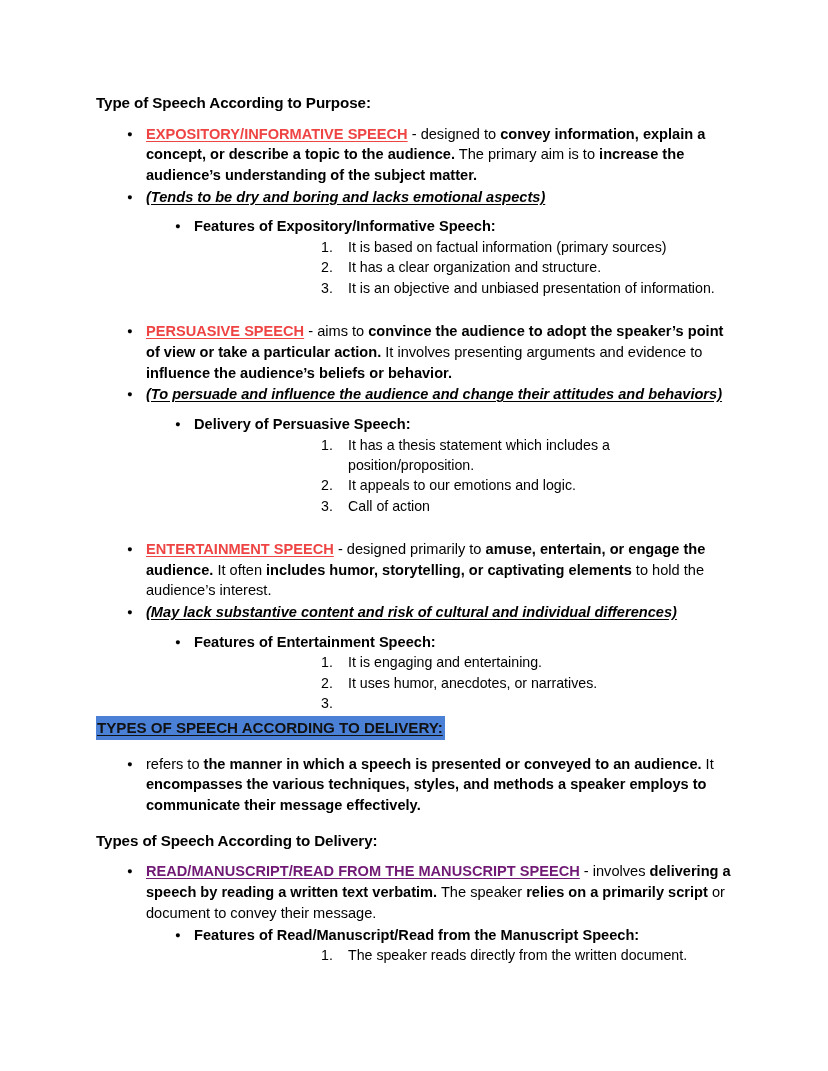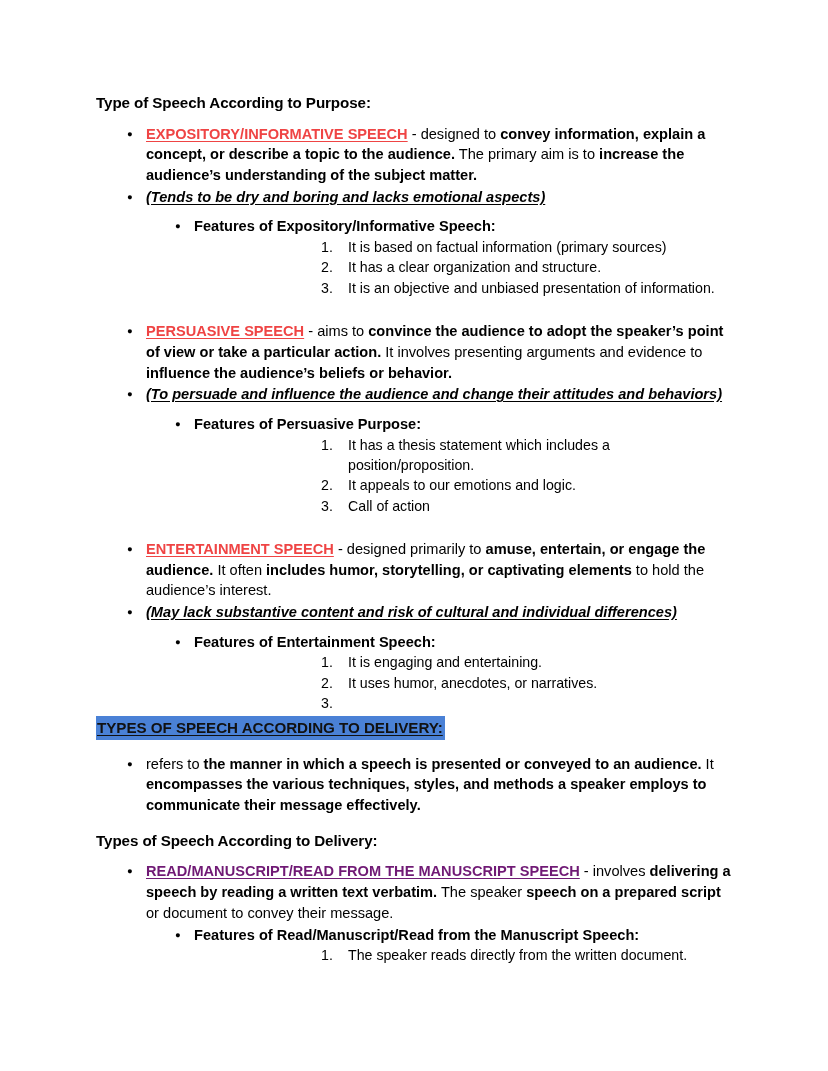--- a/index.html
+++ b/index.html
@@ -169,21 +169,21 @@
         <ul class="lvl1">
           <li>
             <span class="term-green">PERSUASIVE SPEECH</span><span> - </span><span><span>aims to </span><span class="b">convince the audience to adopt the speaker’s point of view or take a particular action.</span><span> It involves presenting arguments and evidence to </span><span class="b">influence the audience’s beliefs or behavior.</span></span>
           </li>
           <li>
             <span class="note">(To persuade and influence the audience and change their attitudes and behaviors)</span>
           </li>
         </ul>
         <ul class="lvl2">
           <li>
-            <span class="sub-head">Features of Persuasive Purpose:</span>
+            <span class="sub-head">Delivery of Persuasive Speech:</span>
             <ol class="lvl3">
                 <li><span class="num">1.</span><span>It has a thesis statement which includes a position/proposition.</span></li>
                 <li><span class="num">2.</span><span>It appeals to our emotions and logic.</span></li>
                 <li><span class="num">3.</span><span>Call of action</span></li>
               </ol>
           </li>
         </ul>
       </div>
 
       <div class="blk-gap"></div>
@@ -224,21 +224,21 @@
     </ul>
 
     <div class="blk-gap"></div>
 
     <div class="h-plain">Types of Speech According to Delivery:</div>
 
     <div>
       <div>
         <ul class="lvl1">
           <li>
-            <span class="term-blue">READ/MANUSCRIPT/READ FROM THE MANUSCRIPT SPEECH</span><span> - </span><span><span>involves </span><span class="b">delivering a speech by reading a written text verbatim.</span><span> The speaker </span><span class="b">speech on a prepared script</span><span> or document to convey their message.</span></span>
+            <span class="term-blue">READ/MANUSCRIPT/READ FROM THE MANUSCRIPT SPEECH</span><span> - </span><span><span>involves </span><span class="b">delivering a speech by reading a written text verbatim.</span><span> The speaker </span><span class="b">relies on a primarily script</span><span> or document to convey their message.</span></span>
           </li>
         </ul>
         <ul class="lvl2" style="margin-top:0;">
           <li>
             <span class="sub-head">Features of Read/Manuscript/Read from the Manuscript Speech:</span>
             <ol class="lvl3">
                 <li><span class="num">1.</span><span>The speaker reads directly from the written document.</span></li>
               </ol>
           </li>
         </ul>

